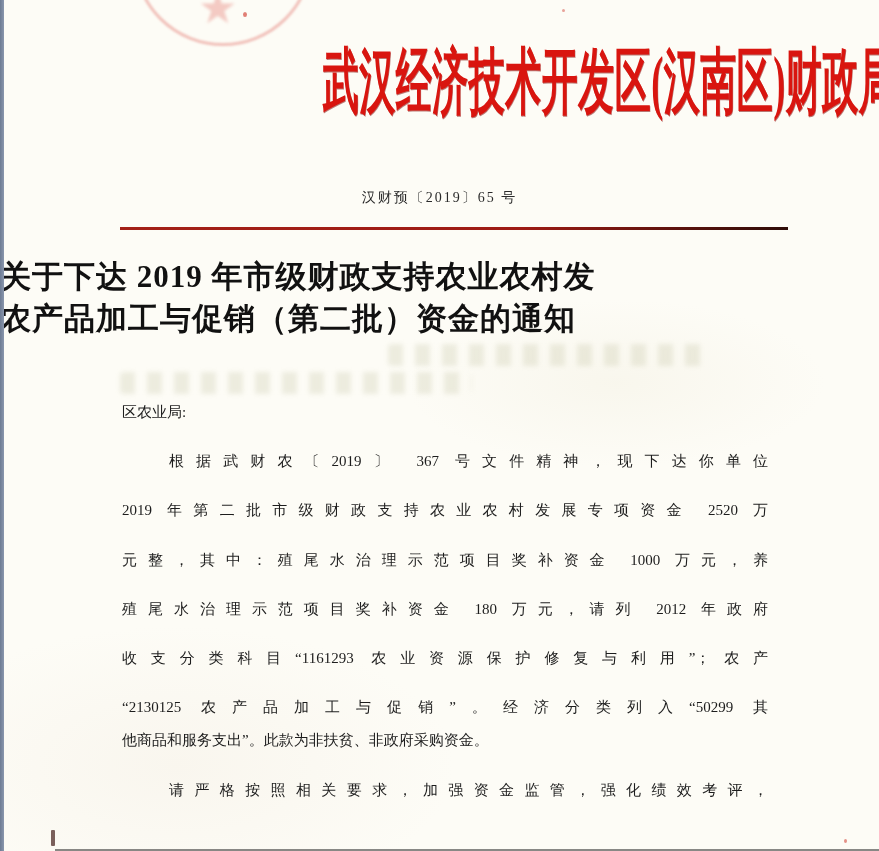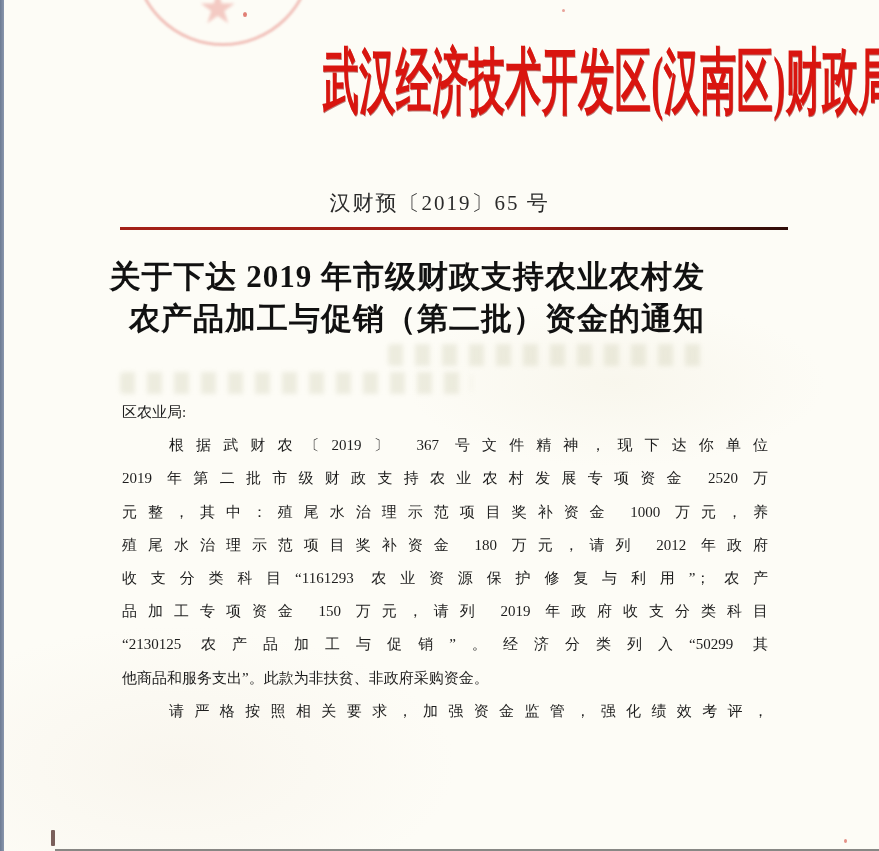--- a/index.html
+++ b/index.html
@@ -57,33 +57,33 @@
     font-weight: bold;
     font-size: 72px;
     text-shadow: 1px 1px 0 rgba(130, 10, 8, 0.55);
   }
   .org-header .squeeze { display: inline-block; transform: scaleX(0.50); letter-spacing: 1px; }
 
   
   .doc-number {
     position: absolute; top: 189px; left: 0; width: 879px;
     text-align: center;
-    font-size: 21px; color: #2a2a2a; letter-spacing: 2px;
+    font-size: 14px; color: #2a2a2a; letter-spacing: 2px;
   }
 
   
   .red-rule {
     position: absolute; top: 227px; left: 120px; width: 668px; height: 3px;
     background: linear-gradient(to right, #a32017, #9e1b14 60%, #2e0c08);
   }
 
   
   .doc-title {
-    position: absolute; top: 256px; left: 8px; width: 697px;
-    text-align: right;
+    position: absolute; top: 256px; left: 0; width: 697px;
+    text-align: left;
     font-weight: bold; color: #111;
     font-size: 31px; line-height: 42px;
     letter-spacing: 1px;
   }
 
   
   .ghost {
     position: absolute; height: 22px;
     background: repeating-linear-gradient(90deg,
       rgba(188, 188, 152, 0.45) 0 15px, rgba(188,188,152,0) 15px 27px);
@@ -91,21 +91,21 @@
   }
   .ghost.g1 { left: 388px; top: 344px; width: 320px; }
   .ghost.g2 { left: 120px; top: 372px; width: 352px; }
 
   
   .body-text {
     position: absolute; top: 396px; left: 122px; width: 646px;
     font-size: 15px; line-height: 33.2px; color: #1d1d1d;
   }
   .line { white-space: nowrap; }
-  .line.j { white-space: normal; text-align: justify; text-align-last: justify; }
+  .line.j { white-space: normal; text-align: justify; text-align-last: justify; margin-top: 16px; }
   .line.indent { text-indent: 47px; }
 </style>
 </head>
 <body>
 
 <div class="page">
 
   <div class="stamp-circle"></div>
   <div class="stamp-star">★</div>
 
@@ -125,21 +125,20 @@
   <div class="ghost g1"></div>
   <div class="ghost g2"></div>
 
   <div class="body-text">
     <div class="line">区农业局:</div>
     <div class="line j indent">根据武财农〔2019〕 367 号文件精神，现下达你单位</div>
     <div class="line j">2019 年第二批市级财政支持农业农村发展专项资金 2520 万</div>
     <div class="line j">元整，其中：殖尾水治理示范项目奖补资金 1000 万元，养</div>
     <div class="line j">殖尾水治理示范项目奖补资金 180 万元，请列 2012 年政府</div>
     <div class="line j">收支分类科目“1161293 农业资源保护修复与利用”；农产</div>
-    <div class="line j">品加工专项资金 150 万元，请列 2019 年政府收支分类科目</div>
     <div class="line j">“2130125 农产品加工与促销”。经济分类列入“50299 其</div>
     <div class="line">他商品和服务支出”。此款为非扶贫、非政府采购资金。</div>
     <div class="line j indent">请严格按照相关要求，加强资金监管，强化绩效考评，</div>
   </div>
 
   <div class="edge-left"></div>
   <div class="edge-bottom"></div>
   <div class="mark-bottom-left"></div>
   <div class="speck s1"></div>
   <div class="speck s2"></div>

